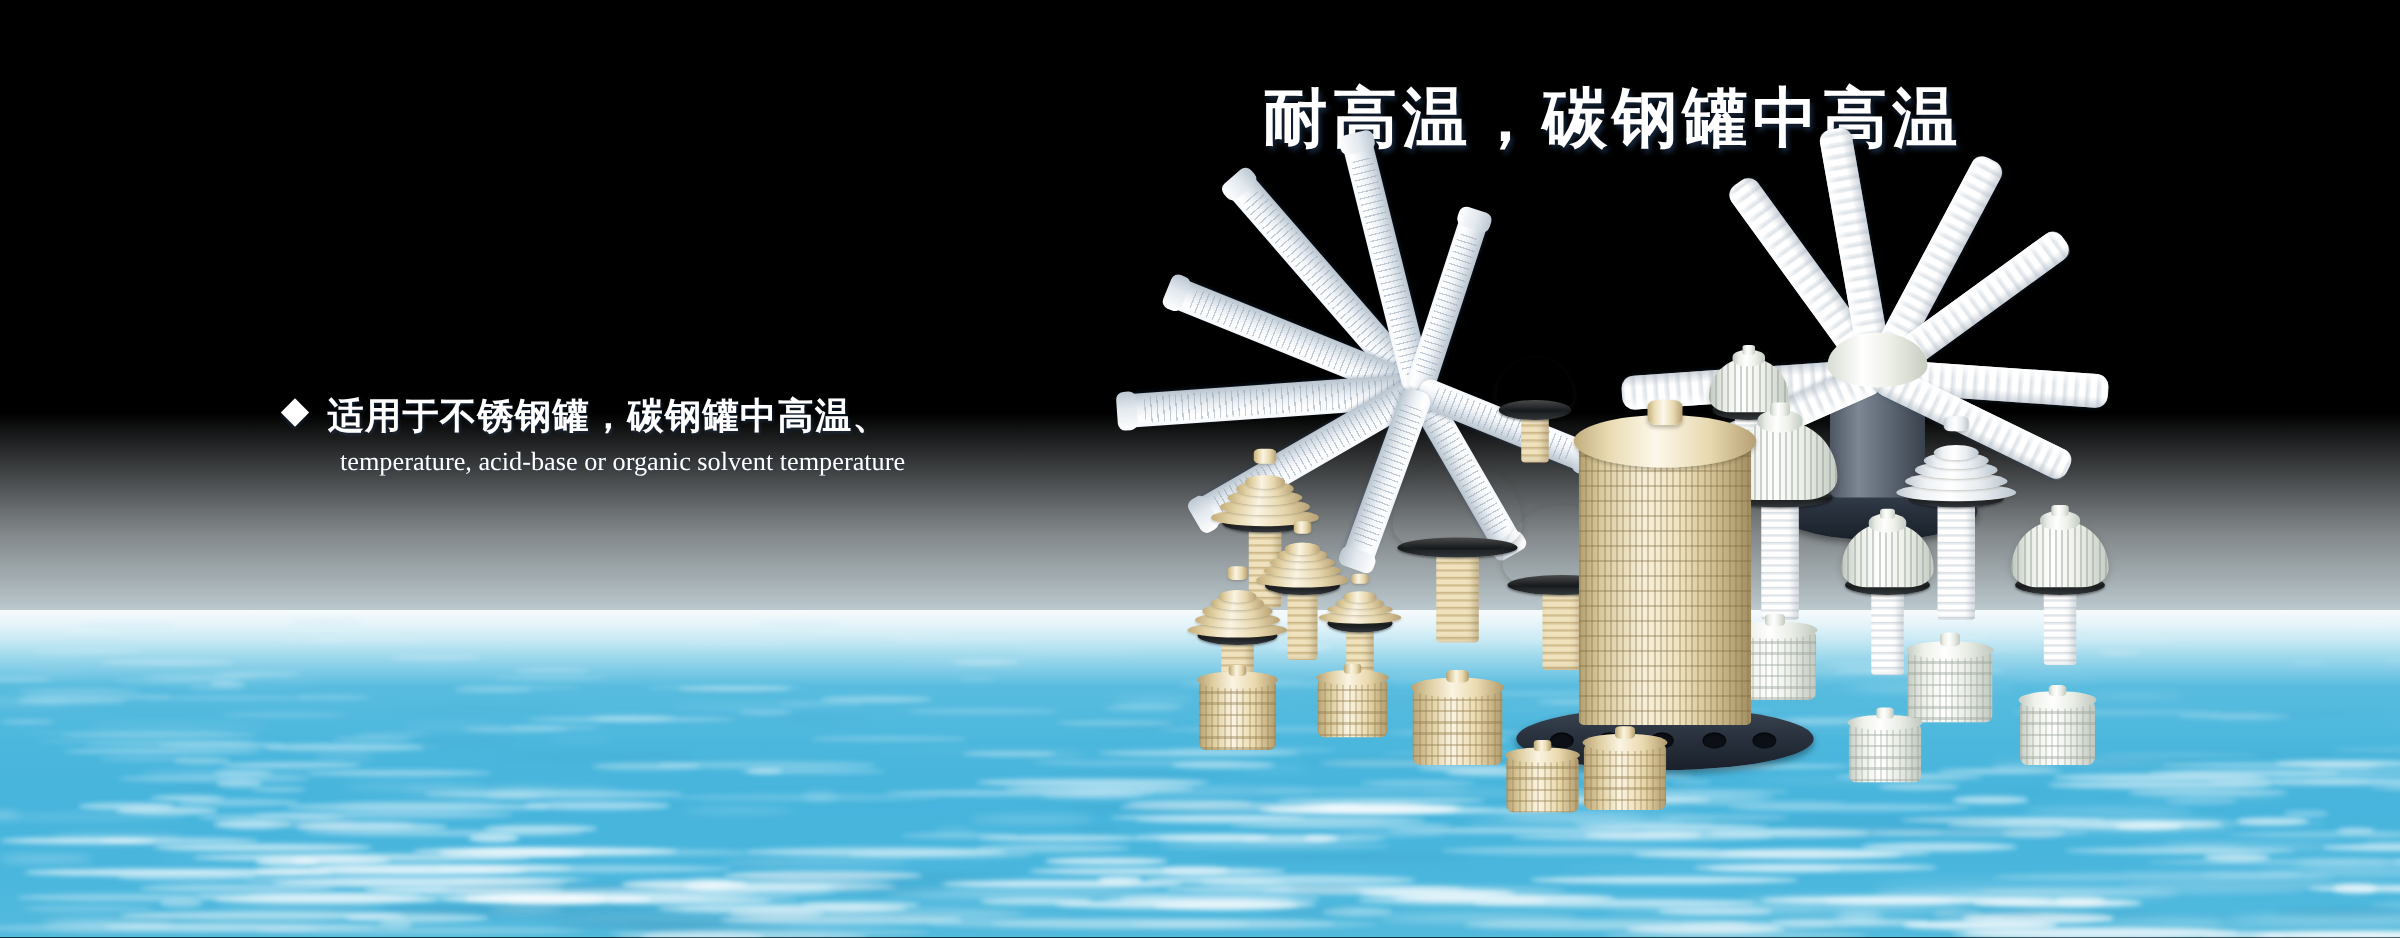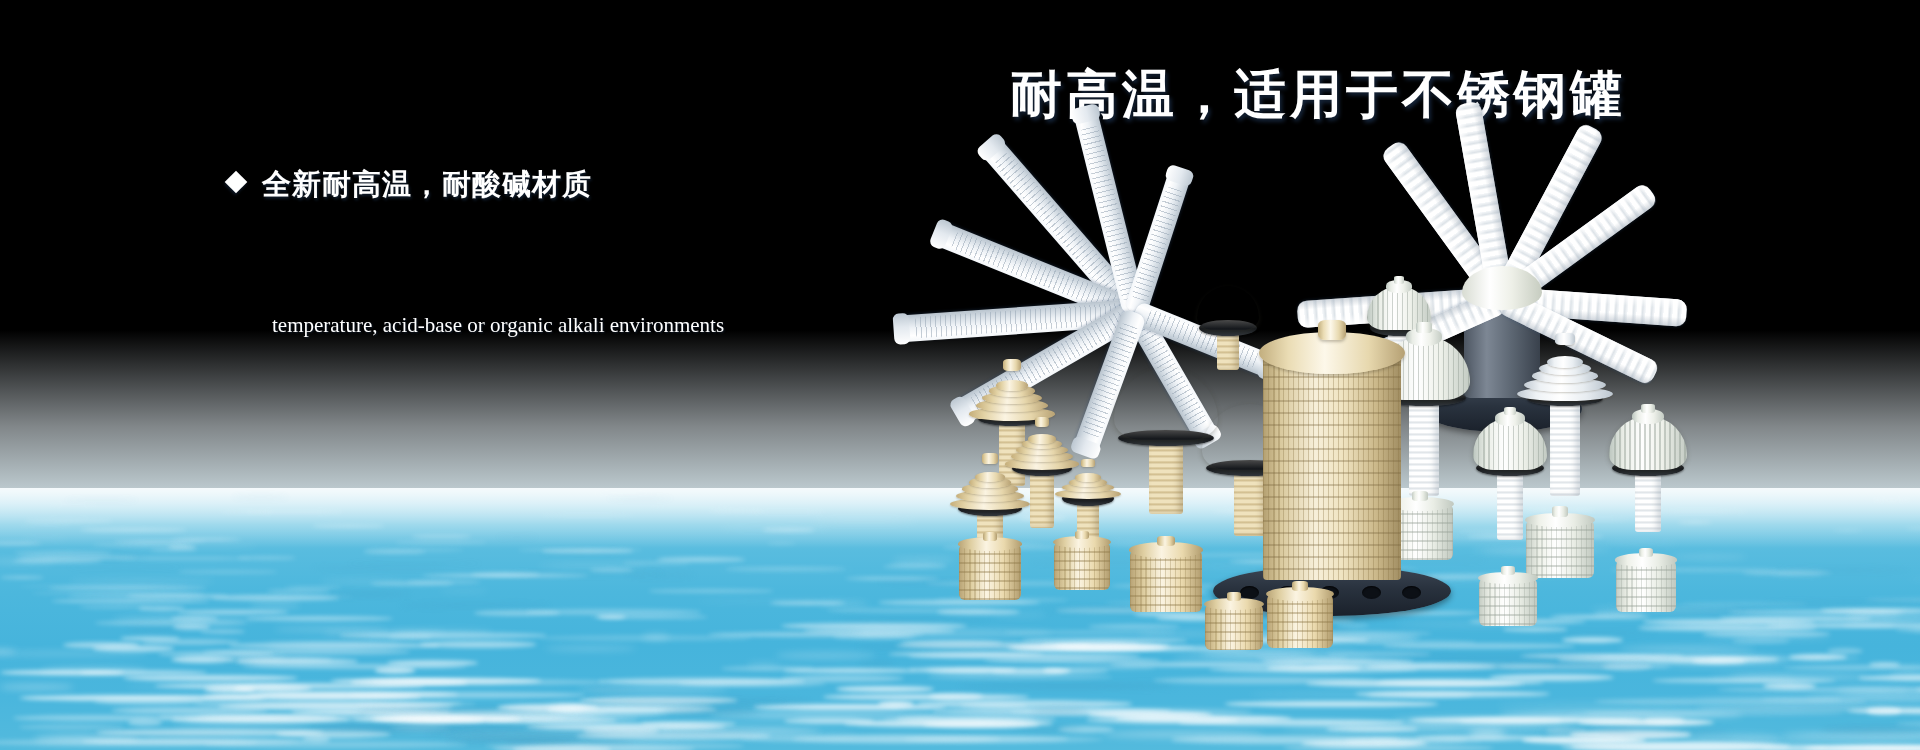--- a/index.html
+++ b/index.html
@@ -817,30 +817,30 @@
         <div style="position:absolute;left:1638.8px;top:548px;width:14.399999999999999px;height:9px;border-radius:28%;background:linear-gradient(to right,#c4ccc3 0%,#eef1e9 20%,#ffffff 44%,#e9ede5 70%,#c0c8bf 100%);z-index:46"></div>
         <div style="position:absolute;left:1267px;top:594px;width:66px;height:54px;border-radius:6px;background:repeating-linear-gradient(to bottom,rgba(140,118,70,.38) 0px,rgba(140,118,70,.38) 2px,rgba(255,255,255,0) 2px,rgba(255,255,255,0) 9px),repeating-linear-gradient(to right,rgba(150,128,78,.32) 0px,rgba(150,128,78,.32) 1.5px,rgba(255,255,255,0) 1.5px,rgba(255,255,255,0) 5px),linear-gradient(to right,#b8a375 0%,#dfcfa2 20%,#fbf4e2 44%,#ead9ad 72%,#b09b6d 100%);z-index:55"></div>
         <div style="position:absolute;left:1265.68px;top:586.74px;width:68.64px;height:14.52px;border-radius:50%;background:linear-gradient(to right,#b8a375 0%,#dfcfa2 20%,#fbf4e2 44%,#ead9ad 72%,#b09b6d 100%);z-index:56"></div>
         <div style="position:absolute;left:1292.08px;top:580.8px;width:15.84px;height:9.9px;border-radius:28%;background:linear-gradient(to right,#b8a375 0%,#dfcfa2 20%,#fbf4e2 44%,#ead9ad 72%,#b09b6d 100%);z-index:57"></div>
         <div style="position:absolute;left:1205px;top:604px;width:58px;height:46px;border-radius:6px;background:repeating-linear-gradient(to bottom,rgba(140,118,70,.38) 0px,rgba(140,118,70,.38) 2px,rgba(255,255,255,0) 2px,rgba(255,255,255,0) 9px),repeating-linear-gradient(to right,rgba(150,128,78,.32) 0px,rgba(150,128,78,.32) 1.5px,rgba(255,255,255,0) 1.5px,rgba(255,255,255,0) 5px),linear-gradient(to right,#b8a375 0%,#dfcfa2 20%,#fbf4e2 44%,#ead9ad 72%,#b09b6d 100%);z-index:54"></div>
         <div style="position:absolute;left:1203.84px;top:597.62px;width:60.32px;height:12.76px;border-radius:50%;background:linear-gradient(to right,#b8a375 0%,#dfcfa2 20%,#fbf4e2 44%,#ead9ad 72%,#b09b6d 100%);z-index:55"></div>
         <div style="position:absolute;left:1227.04px;top:592.4px;width:13.92px;height:8.7px;border-radius:28%;background:linear-gradient(to right,#b8a375 0%,#dfcfa2 20%,#fbf4e2 44%,#ead9ad 72%,#b09b6d 100%);z-index:56"></div>
       </div>
   </div>
 
-  <div class="title">耐高温，适用于不锈钢罐</div>
+  <div class="title">耐高温，碳钢罐中高温</div>
 
   <div class="bullet-block b1">
+  </div>
+
+  <div class="bullet-block b2">
     <div class="bullet-row">
       <div class="diamond"></div>
-      <div>
-        <div class="cn-line">全新耐高温，耐酸碱材质</div>
+      <div class="cn-wrap">
+        <div class="cn-line">适用于不锈钢罐，碳钢罐中高温、</div>
       </div>
     </div>
-  </div>
-
-  <div class="bullet-block b2">
     <div class="en-wrap">
-      <div class="en-line">temperature, acid-base or organic alkali environments</div>
+      <div class="en-line">temperature, acid-base or organic solvent temperature</div>
     </div>
   </div>
 
 </div>
 
 </body></html>

